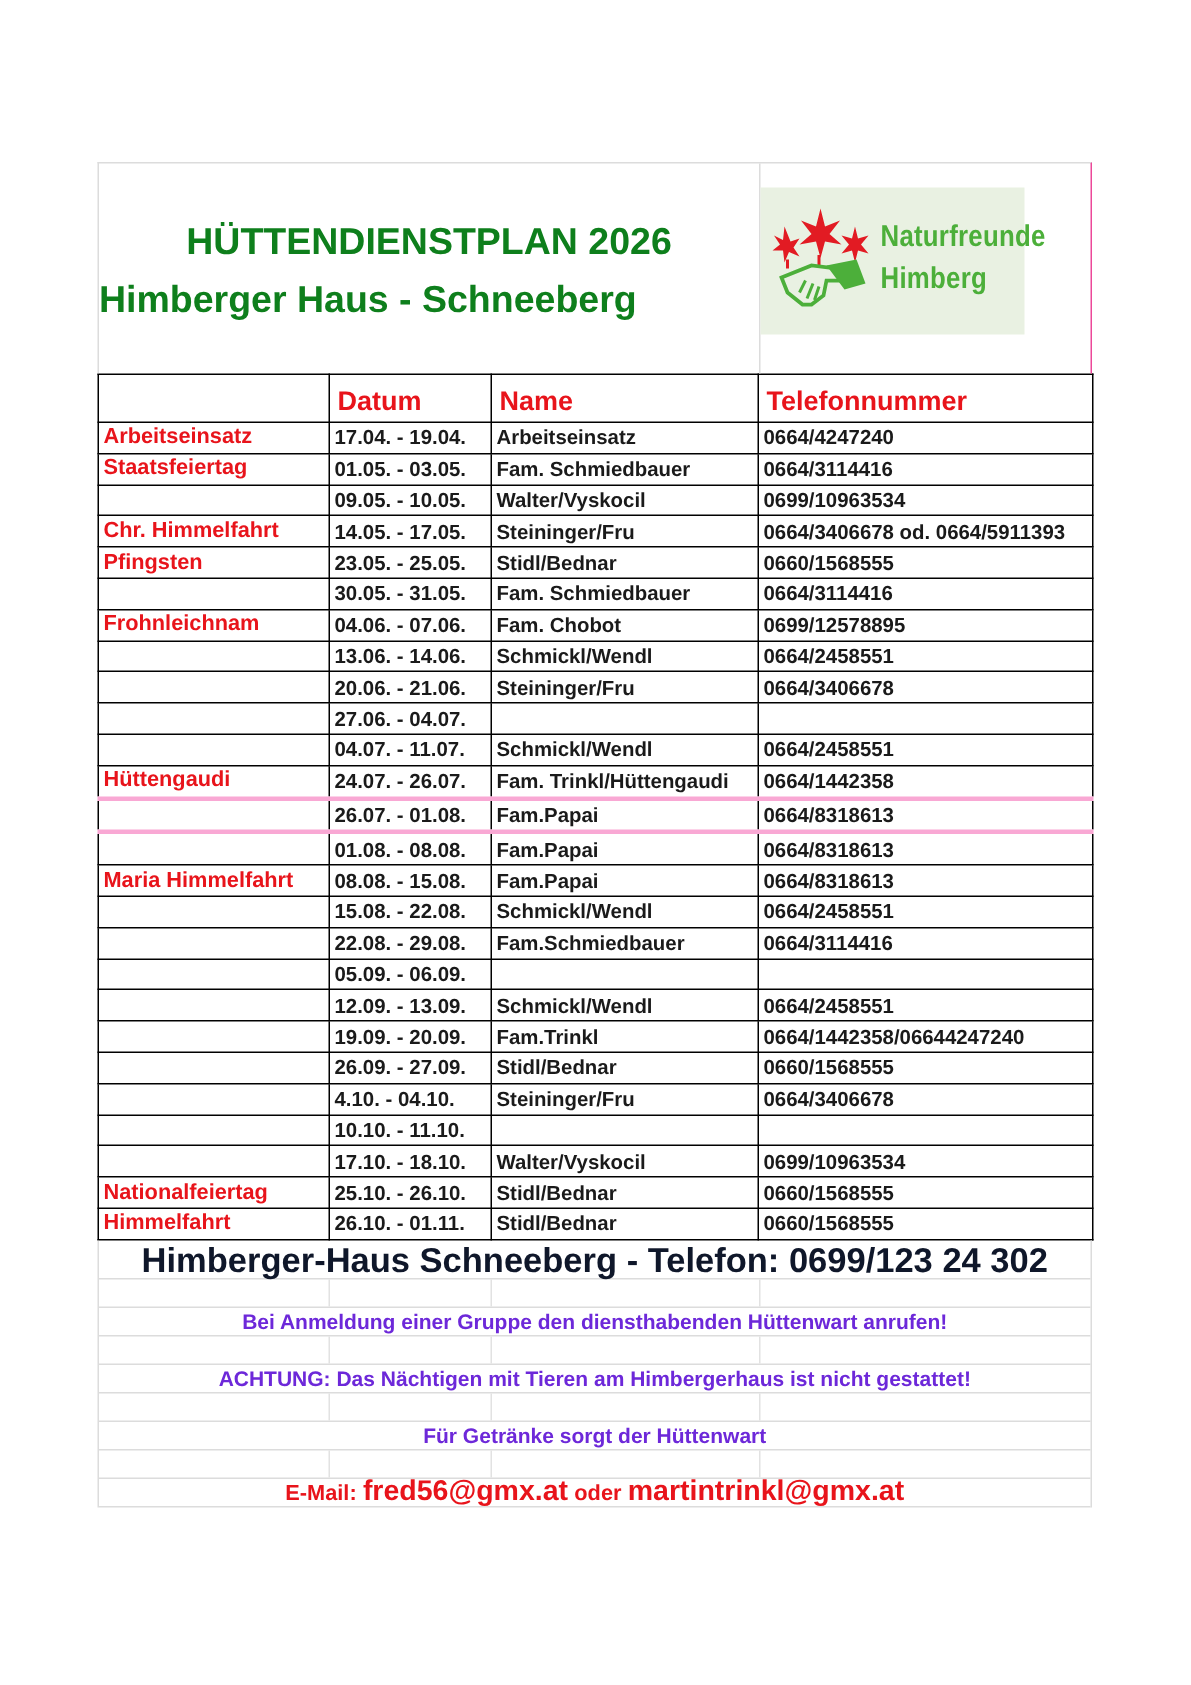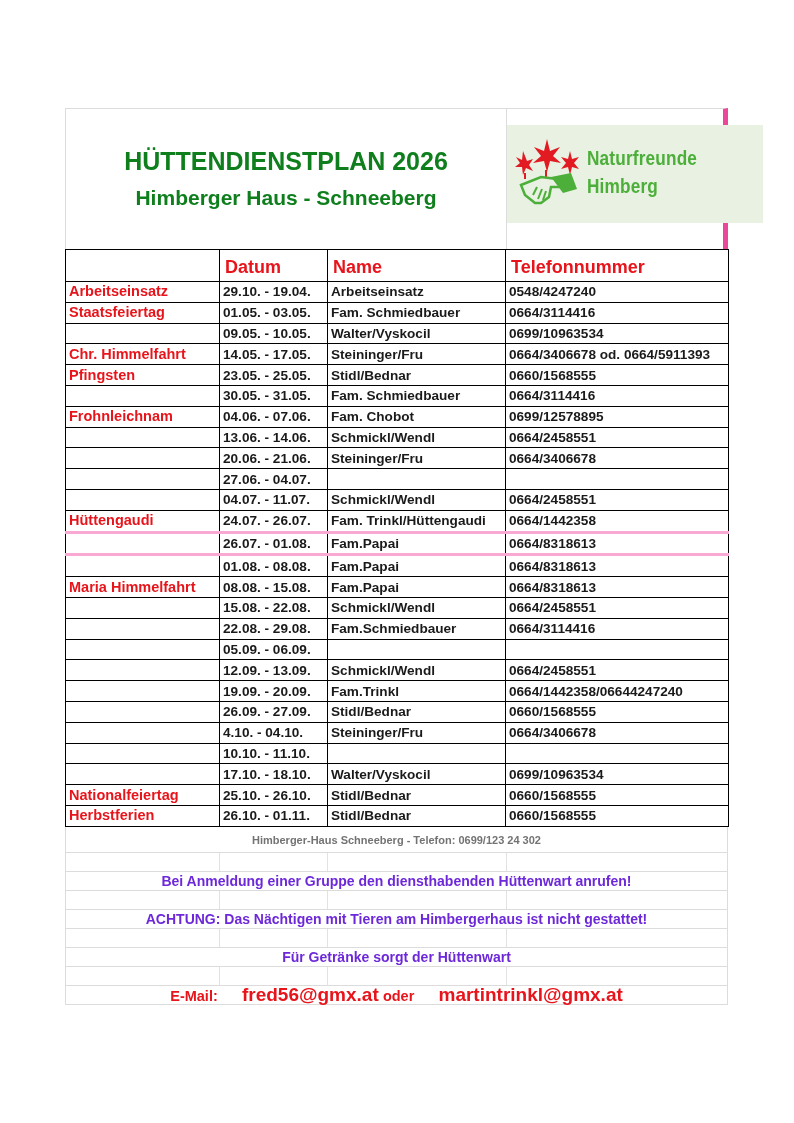--- a/index.html
+++ b/index.html
@@ -2,27 +2,27 @@
 <html><head>
   <meta charset="utf-8">
   <style>
     html, body { margin: 0; padding: 0; background: #ffffff; }
     body { width: 794px; height: 1123px; position: relative; overflow: hidden;
            font-family: "Liberation Sans", sans-serif; }
     .sheet { position: absolute; left: 65px; top: 108px; width: 663px; }
 
     
     .head { position: relative; height: 140px; border-top: 1px solid #dcdcdc;
-            border-left: 1px solid #dcdcdc; border-right: 5px solid #ec4899; }
+            border-left: 1px solid #dcdcdc; border-right: 1px solid #ec4899; }
     .head .vline { position: absolute; left: 440px; top: 0; bottom: 0; width: 1px; background: #dcdcdc; }
     .title { position: absolute; left: 0; width: 440px; top: 38px; text-align: center;
              color: #0e7f1c; font-weight: bold; font-size: 25px; letter-spacing: 0; }
-    .subtitle { position: absolute; left: 0; width: 440px; top: 77px; text-align: center;
-                color: #0e7f1c; font-weight: bold; font-size: 21px; }
-    .logo { position: absolute; left: 441px; top: 16px; width: 220px; height: 98px; background: #e9f1e2; padding-left: 36px; }
+    .subtitle { position: absolute; left: 0; width: 440px; top: 77px; text-align: left;
+                color: #0e7f1c; font-weight: bold; font-size: 25px; }
+    .logo { position: absolute; left: 441px; top: 16px; width: 176px; height: 98px; background: #e9f1e2; }
     .logo svg { position: absolute; left: 6px; top: 12px; }
     .logo .lt { position: absolute; left: 80px; color: #4caf3a; font-weight: bold; font-size: 20px;
                 transform: scaleX(0.86); transform-origin: left top; letter-spacing: 0.2px; }
     .logo .lt1 { top: 22px; }
     .logo .lt2 { top: 50px; }
 
     
     table.plan { border-collapse: collapse; width: 663px; table-layout: fixed; }
     table.plan td { border: 1px solid #000; padding: 0 0 0 3px; height: 19.8px; font-size: 13.6px;
                     font-weight: bold; white-space: nowrap; overflow: hidden; color: #1a1a1a; line-height: 19px; }
@@ -33,24 +33,24 @@
 
     
     .foot { width: 663px; border-left: 1px solid #dcdcdc; border-right: 1px solid #dcdcdc; box-sizing: border-box; }
     .frow { position: relative; height: 18px; border-bottom: 1px solid #dcdcdc; text-align: center;
             font-weight: bold; line-height: 18px; }
     .frow.tall { height: 25px; line-height: 26px; }
     .frow.grid::before, .frow.grid::after { content: ""; position: absolute; top: 0; bottom: 0; width: 1px; background: #e2e2e2; }
     .frow.grid::before { left: 153px; }
     .frow.grid::after { left: 440px; }
     .frow .mid { position: absolute; top: 0; bottom: 0; left: 261px; width: 1px; background: #e2e2e2; }
-    .blue { color: #737373; font-size: 11px; }
+    .blue { color: #0f172a; font-size: 23px; }
     .green { color: #6d28d9; font-size: 14px; }
     .red { color: #e8141b; font-size: 15px; }
-    .red .big { font-size: 19px; margin-left: 20px; }
+    .red .big { font-size: 19px; }
     .red .small { font-size: 14.5px; }
   </style>
 </head>
 <body>
 
 <div class="sheet">
   <div class="head">
     <div class="vline"></div>
     <div class="title">HÜTTENDIENSTPLAN 2026</div>
     <div class="subtitle">Himberger Haus - Schneeberg</div>
@@ -83,23 +83,23 @@
     </colgroup>
     <tbody id="plan-body">
       <tr class="hdr">
         <td></td>
         <td>Datum</td>
         <td>Name</td>
         <td>Telefonnummer</td>
       </tr>
     <tr>
           <td class="event">Arbeitseinsatz</td>
-          <td>29.10. - 19.04.</td>
+          <td>17.04. - 19.04.</td>
           <td>Arbeitseinsatz</td>
-          <td>0548/4247240</td>
+          <td>0664/4247240</td>
         </tr>
         <tr>
           <td class="event">Staatsfeiertag</td>
           <td>01.05. - 03.05.</td>
           <td>Fam. Schmiedbauer</td>
           <td>0664/3114416</td>
         </tr>
         <tr>
           <td class="event"></td>
           <td>09.05. - 10.05.</td>
@@ -232,21 +232,21 @@
           <td>Walter/Vyskocil</td>
           <td>0699/10963534</td>
         </tr>
         <tr>
           <td class="event">Nationalfeiertag</td>
           <td>25.10. - 26.10.</td>
           <td>Stidl/Bednar</td>
           <td>0660/1568555</td>
         </tr>
         <tr>
-          <td class="event">Herbstferien</td>
+          <td class="event">Himmelfahrt</td>
           <td>26.10. - 01.11.</td>
           <td>Stidl/Bednar</td>
           <td>0660/1568555</td>
         </tr>
       </tbody>
   </table>
 
   <div class="foot">
     <div class="frow tall blue">Himberger-Haus Schneeberg - Telefon: 0699/123 24 302</div>
     <div class="frow grid">

